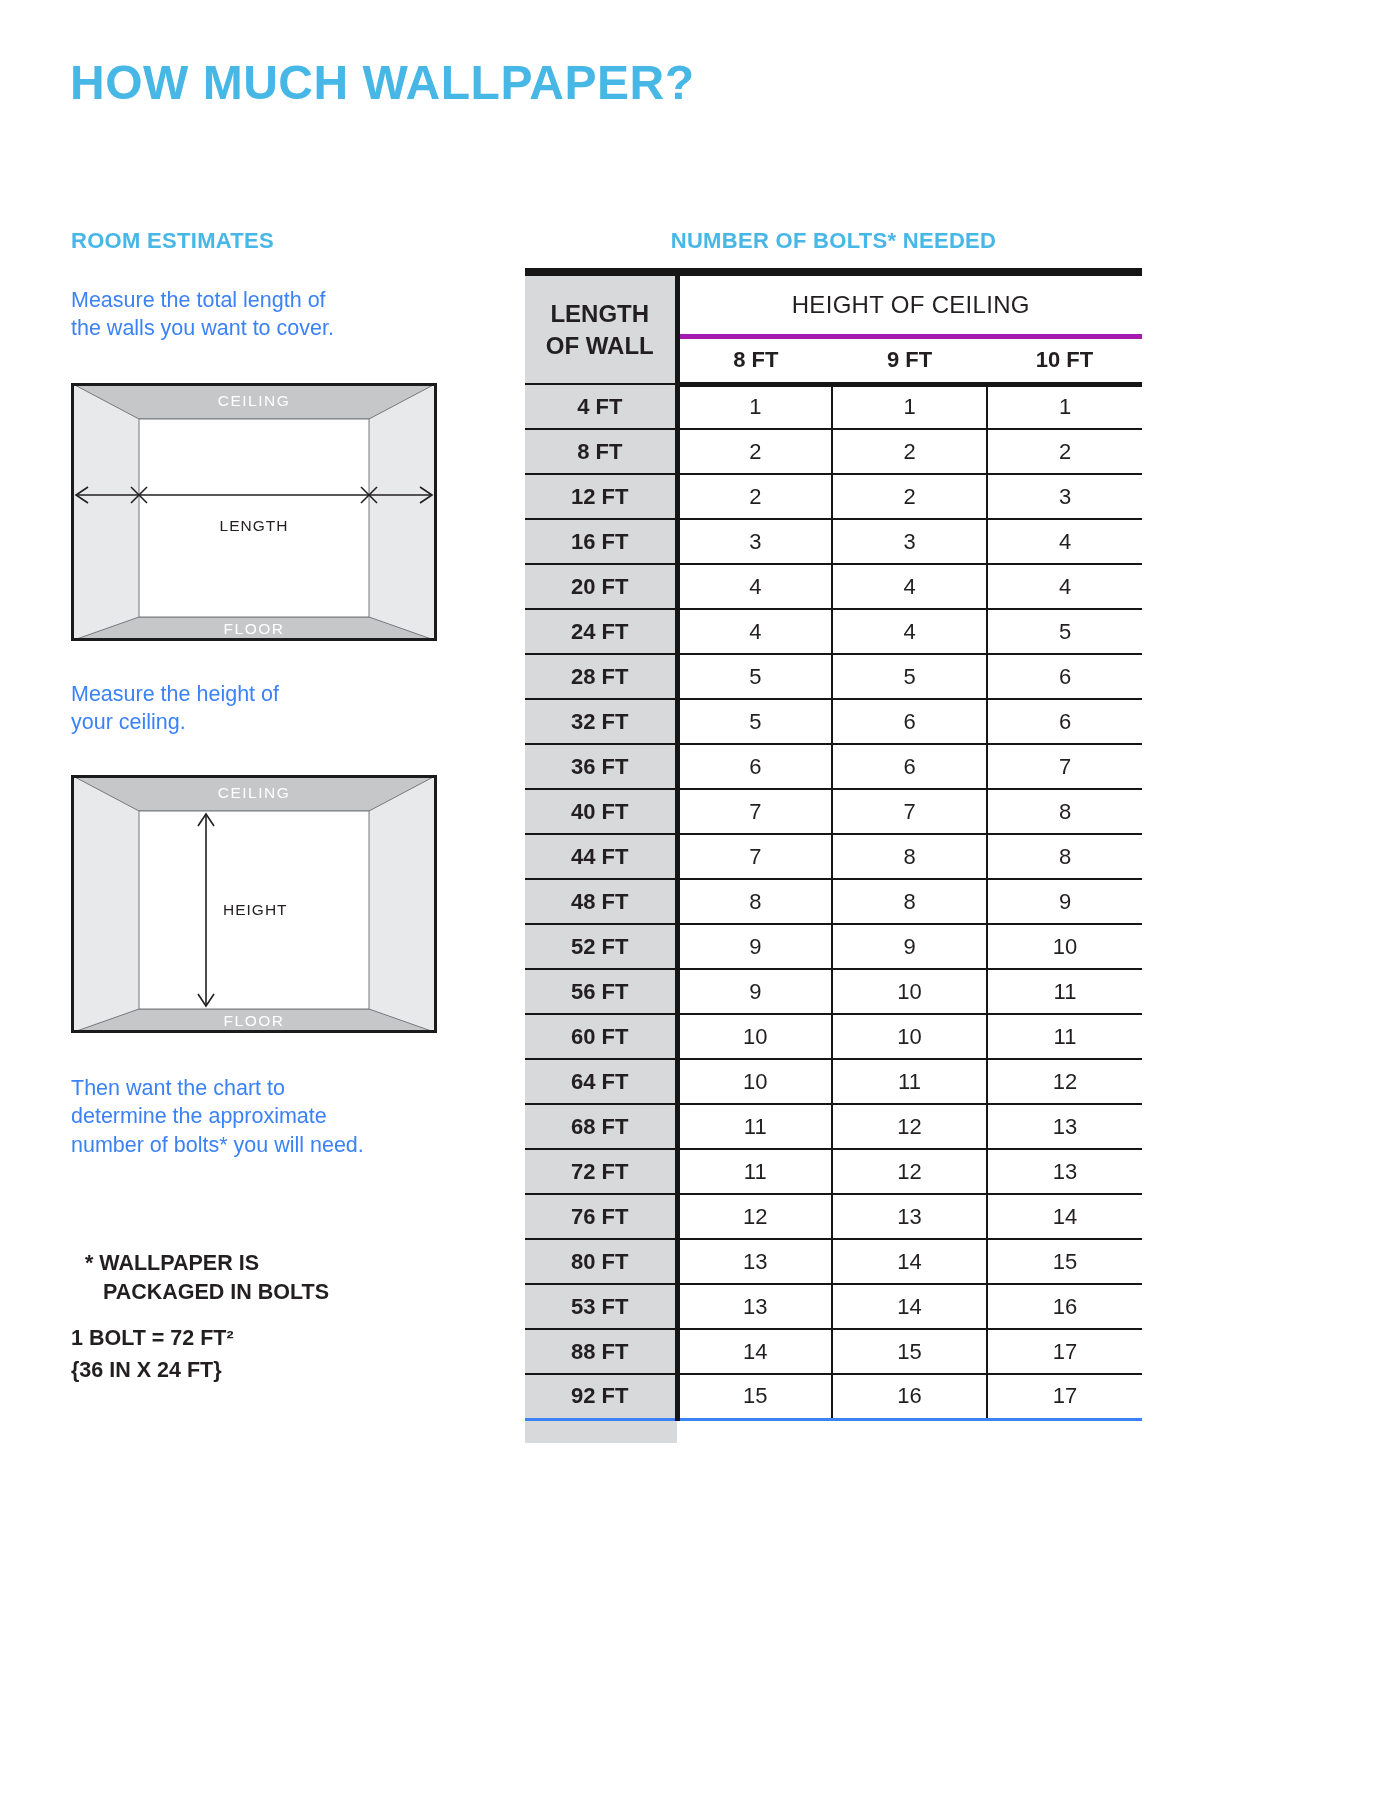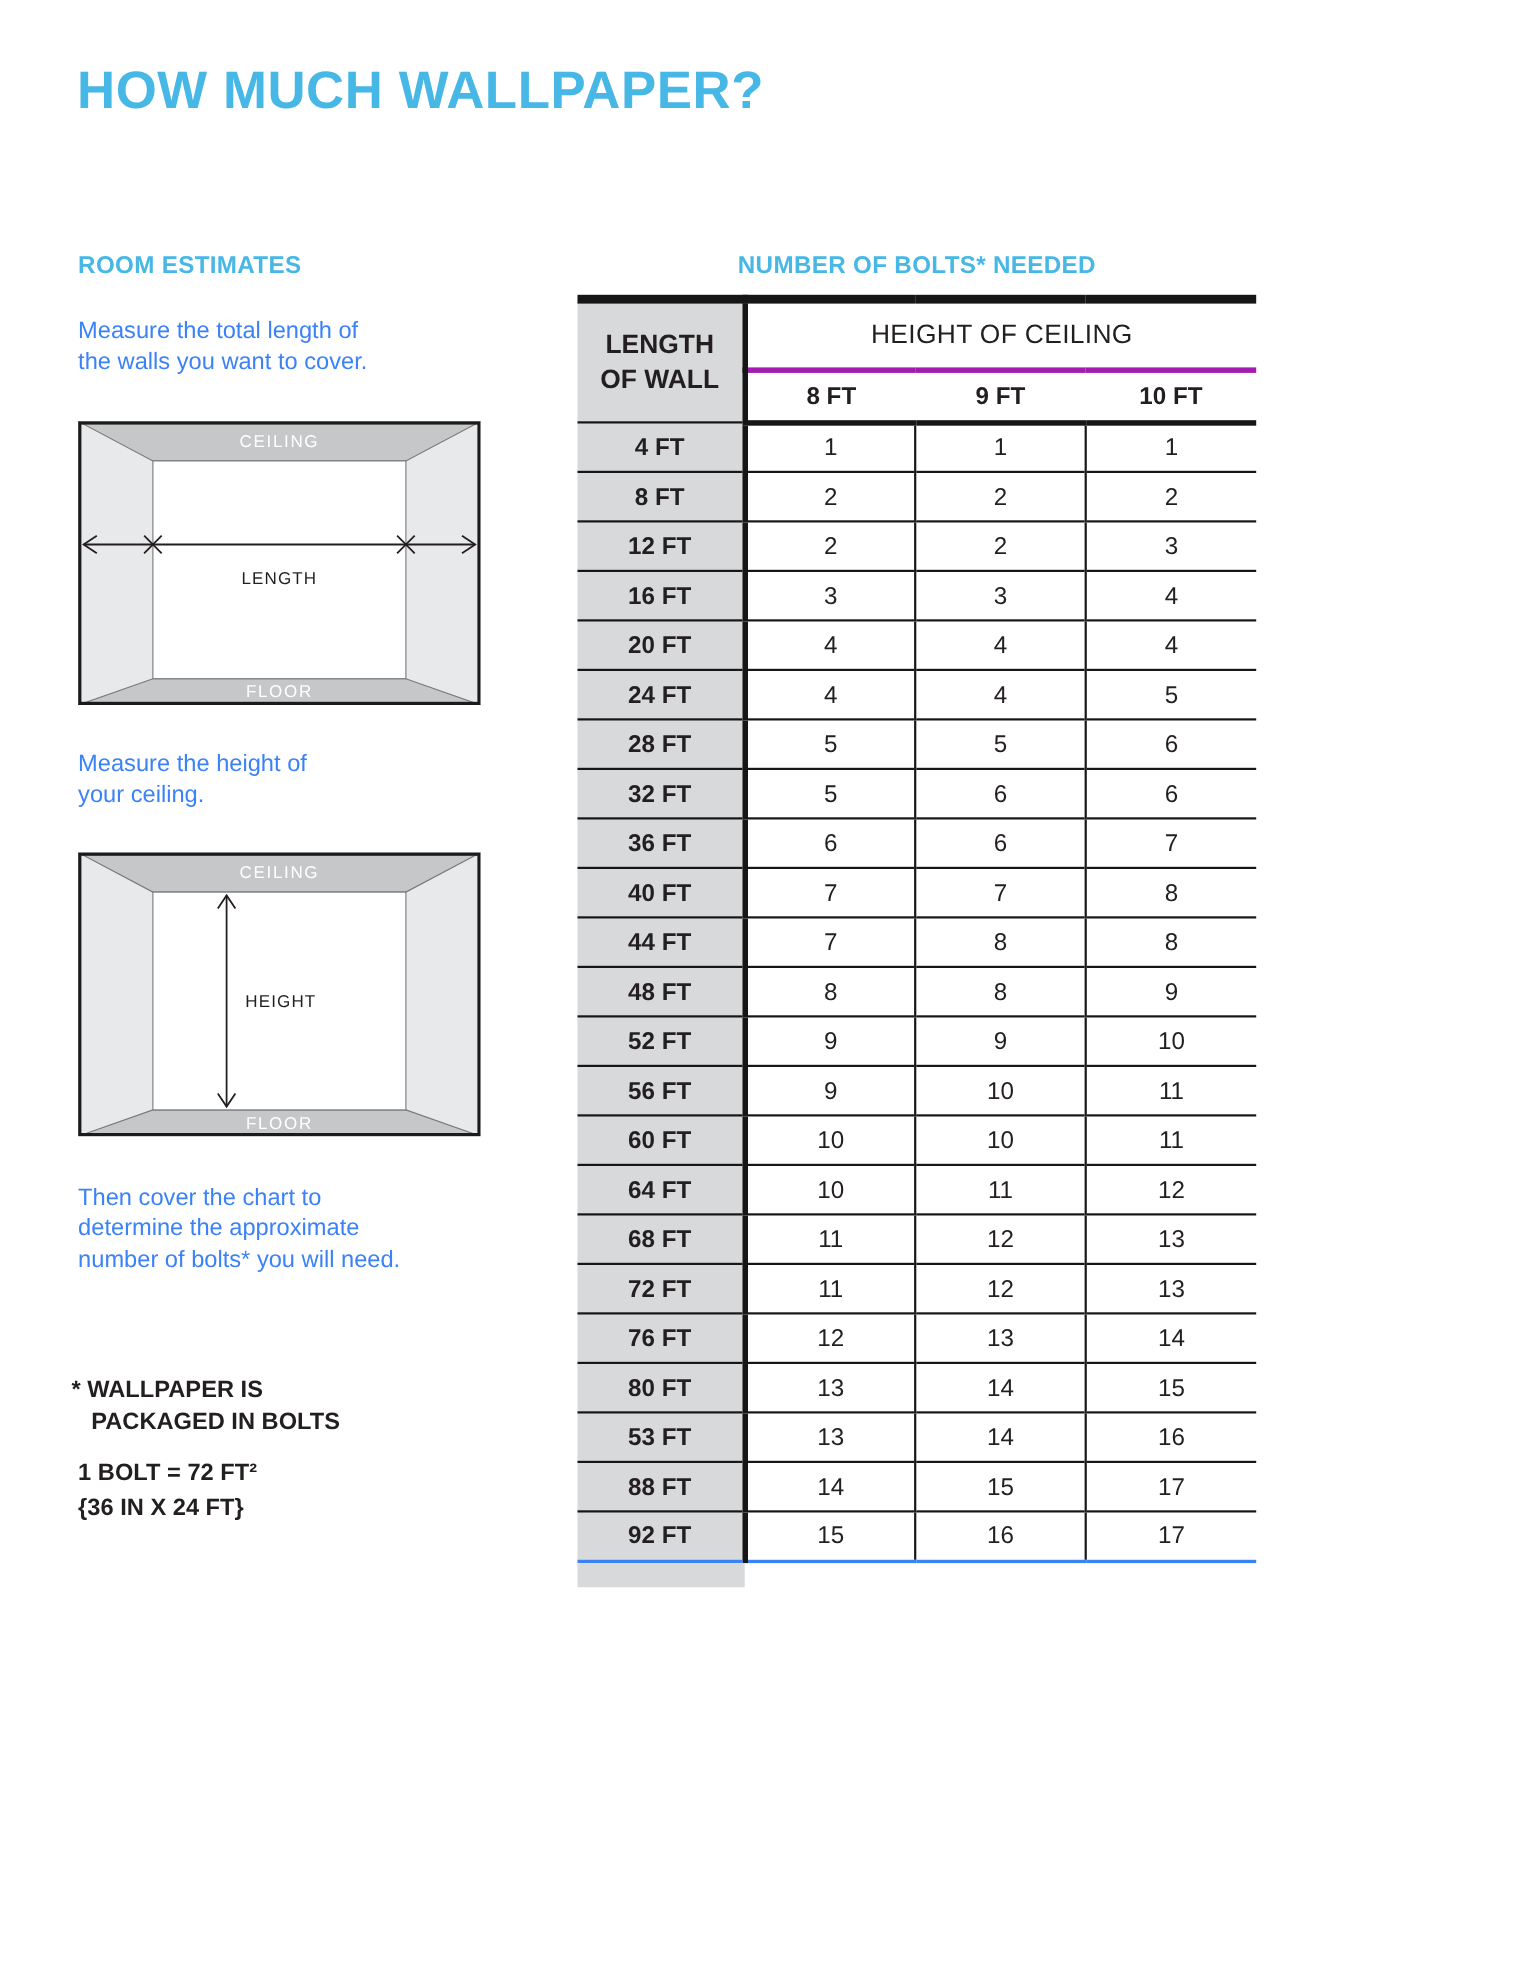--- a/index.html
+++ b/index.html
@@ -45,21 +45,21 @@
     font-size: 21.5px;
     line-height: 1.32;
     white-space: pre-line;
     color: #3b82f6;
   }
   .step1 { top: 286px; }
   .step2 { top: 680px; }
   .step3 { top: 1074px; }
   .footnote {
     position: absolute;
-    left: 65px;
+    left: 85px;
     top: 1249px;
     font-size: 21.5px;
     font-weight: bold;
     line-height: 1.35;
     white-space: pre-wrap;
   }
   .bolt-info {
     position: absolute;
     left: 71px;
     top: 1323px;
@@ -175,21 +175,21 @@
       <line x1="135" y1="39" x2="135" y2="231"></line>
       <polyline points="127,51 135,39 143,51"></polyline>
       <polyline points="127,219 135,231 143,219"></polyline>
     </g>
     <text x="183" y="23" text-anchor="middle" font-size="15.5" letter-spacing="1.5" fill="#ffffff">CEILING</text>
     <text x="183" y="251" text-anchor="middle" font-size="15.5" letter-spacing="1.5" fill="#ffffff">FLOOR</text>
     <text x="152" y="140" font-size="15.5" letter-spacing="1" fill="#231f20">HEIGHT</text>
     <rect x="1.5" y="1.5" width="363" height="255" fill="none" stroke="#1b1b1b" stroke-width="3"></rect>
   </svg>
 
-  <p class="body-text step3">Then cover the chart to
+  <p class="body-text step3">Then want the chart to
 determine the approximate
 number of bolts* you will need.</p>
 
   <p class="footnote">* WALLPAPER IS
    PACKAGED IN BOLTS</p>
 
   <div class="bolt-info">
     <div>1 BOLT = 72 FT²</div>
     <div>{36 IN X 24 FT}</div>
   </div>

